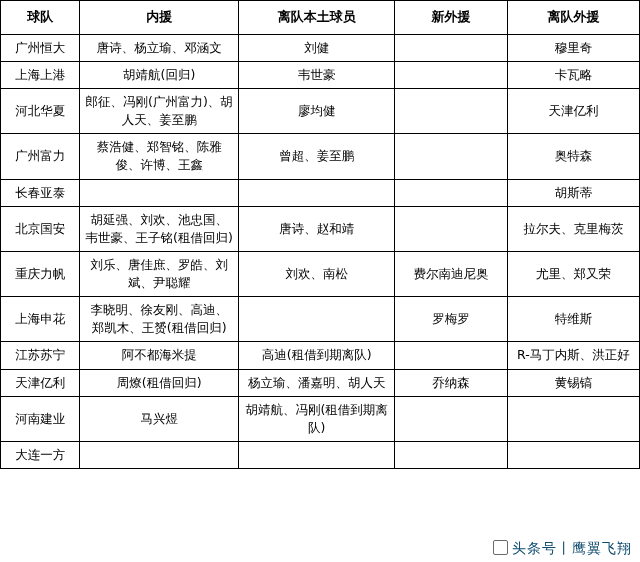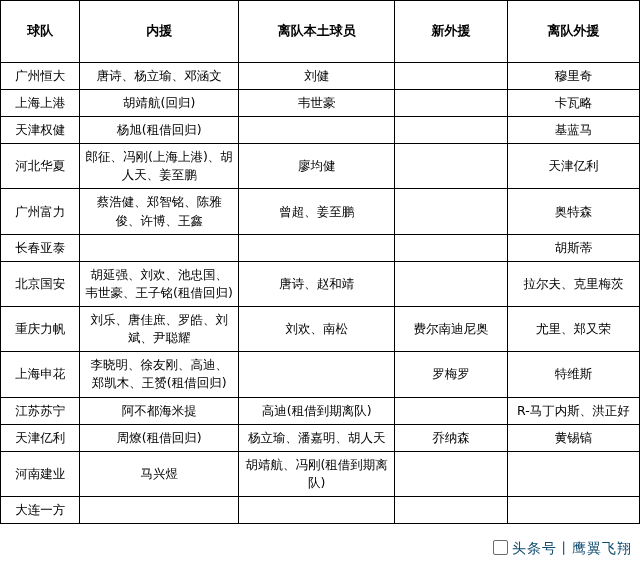--- a/index.html
+++ b/index.html
@@ -26,21 +26,21 @@
     line-height: 1.45;
     padding: 4px 5px;
     text-align: center;
     vertical-align: middle;
     word-break: break-all;
     font-weight: normal;
   }
   table.roster thead th {
     font-weight: bold;
     font-size: 13px;
-    padding: 21px 4px;
+    padding: 7px 4px;
   }
   col.c0 { width: 72px; }
   col.c1 { width: 144px; }
   col.c2 { width: 142px; }
   col.c3 { width: 102px; }
   col.c4 { width: 120px; }
   td.team {
     font-size: 13px;
   }
   .watermark {
@@ -93,29 +93,22 @@
       <td>穆里奇</td>
     </tr>
     <tr>
       <td class="team">上海上港</td>
       <td>胡靖航(回归)</td>
       <td>韦世豪</td>
       <td></td>
       <td>卡瓦略</td>
     </tr>
     <tr>
-      <td class="team">天津权健</td>
-      <td>杨旭(租借回归)</td>
-      <td></td>
-      <td></td>
-      <td>基蓝马</td>
-    </tr>
-    <tr>
       <td class="team">河北华夏</td>
-      <td>郎征、冯刚(上海上港)、胡人天、姜至鹏</td>
+      <td>郎征、冯刚(广州富力)、胡人天、姜至鹏</td>
       <td>廖均健</td>
       <td></td>
       <td>天津亿利</td>
     </tr>
     <tr>
       <td class="team">广州富力</td>
       <td>蔡浩健、郑智铭、陈雅俊、许博、王鑫</td>
       <td>曾超、姜至鹏</td>
       <td></td>
       <td>奥特森</td>

